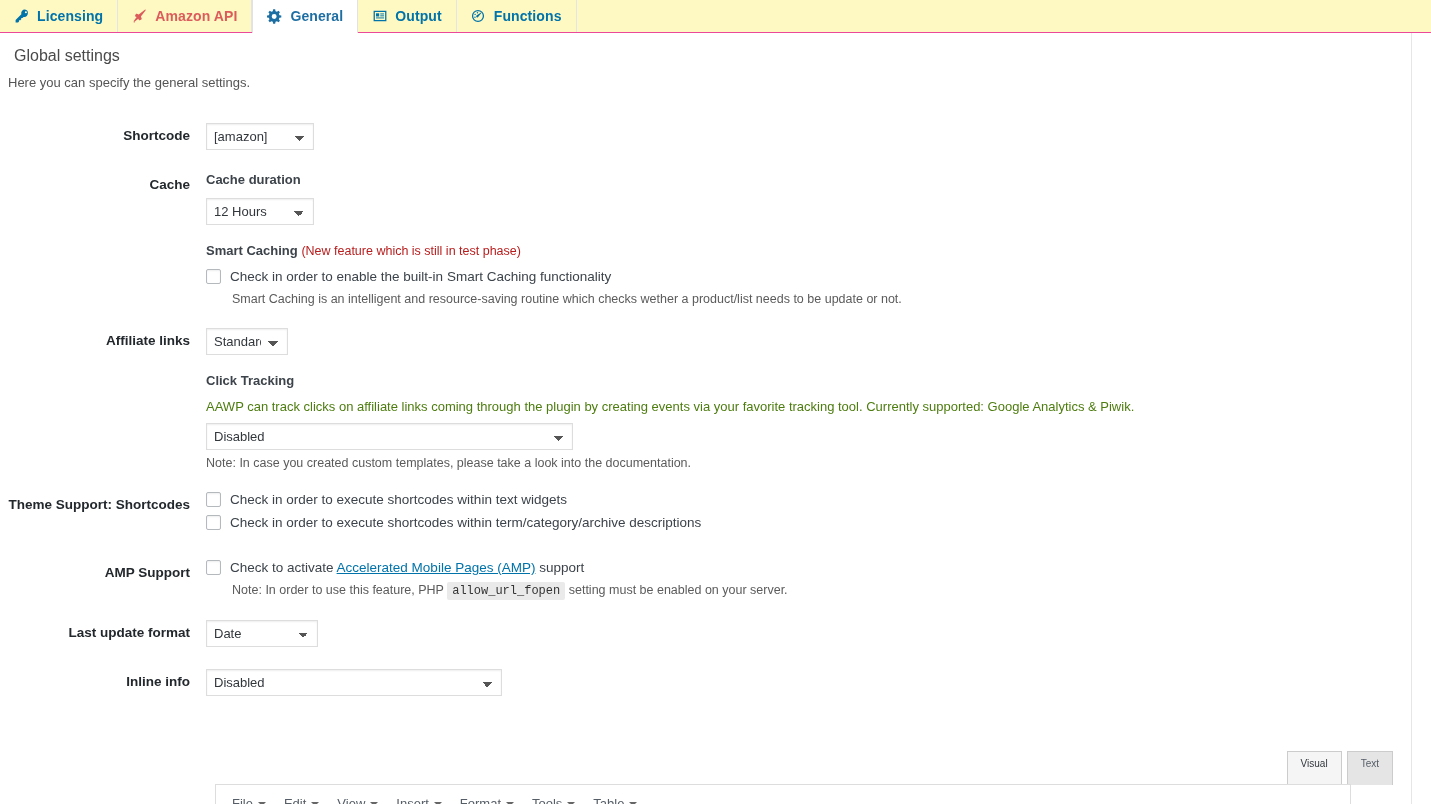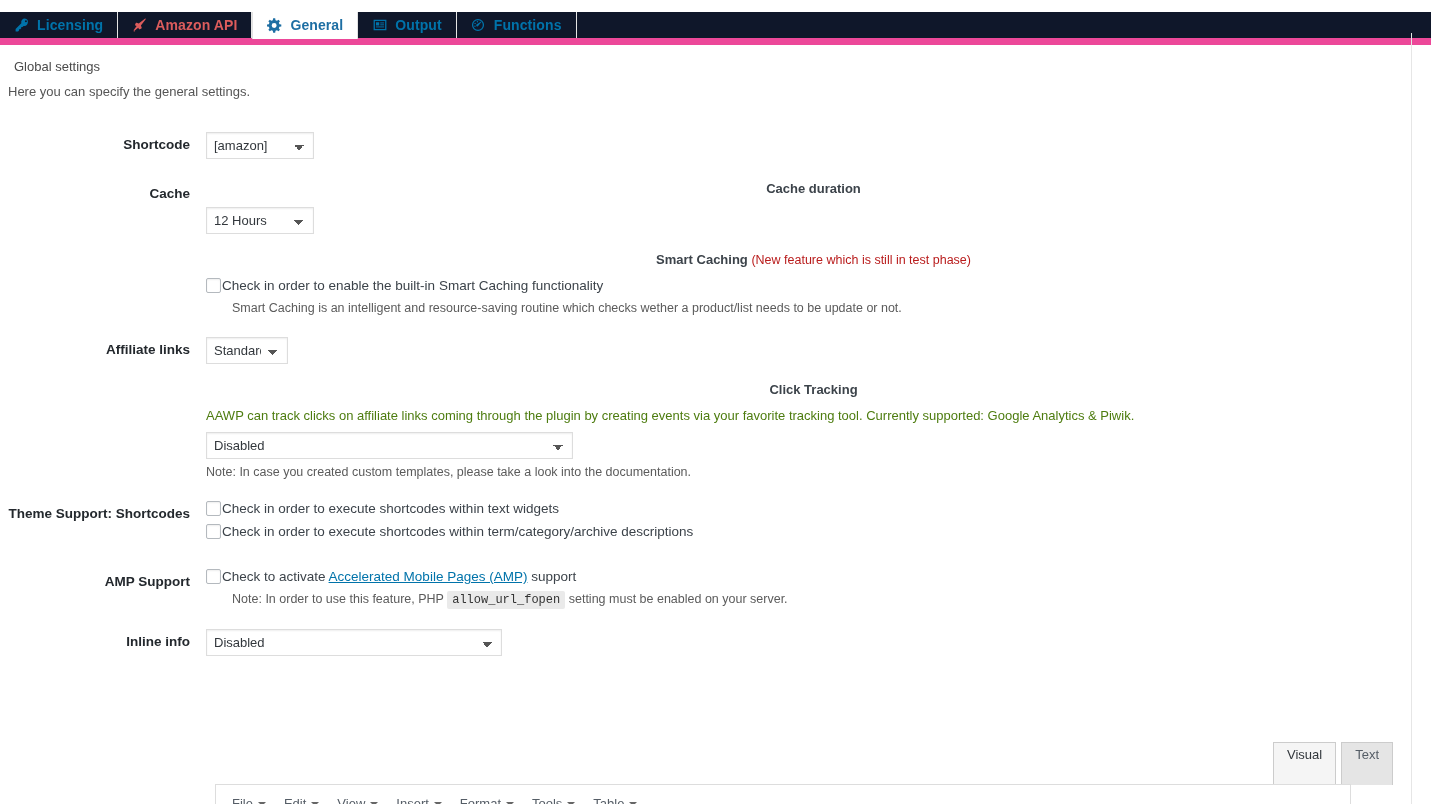--- a/index.html
+++ b/index.html
@@ -13,26 +13,25 @@
     overflow: hidden;
     font-family: "Liberation Sans", sans-serif;
     font-size: 13px;
     color: #444;
     position: relative;
   }
 
   
   .tab-bar {
     height: 33px;
-    background: #0f172a;
-    border-bottom: 7px solid #ec4899;
+    background: #fef9c3;
+    border-bottom: 1px solid #ec4899;
     display: flex;
     align-items: stretch;
     box-sizing: border-box;
-    margin-top: 12px;
   }
   .tab {
     display: flex;
     align-items: center;
     gap: 7px;
     padding: 0 14px 0 13px;
     font-size: 14px;
     font-weight: bold;
     color: #0073aa;
     cursor: pointer;
@@ -61,21 +60,21 @@
     justify-content: center;
     flex: none;
   }
   .tab .ico svg { display: block; }
 
   
   .content {
     padding: 14px 0 0 0;
   }
   .page-subtitle {
-    font-size: 13px;
+    font-size: 16px;
     color: #4a4a4a;
     padding-left: 14px;
     margin: 0 0 10px 0;
     font-weight: normal;
   }
   .page-desc {
     font-size: 13px;
     color: #555;
     padding-left: 8px;
     margin: 0 0 22px 0;
@@ -129,34 +128,33 @@
   select.w-std { width: 82px; }
   select.w-date { width: 112px; }
   select.w-lg  { width: 367px; }
   select.w-xl  { width: 296px; }
 
   .sub-label {
     font-size: 13px;
     font-weight: bold;
     color: #3c434a;
     margin: 0 0 11px 0;
-    text-align: center;
   }
   .section-gap { height: 18px; }
 
   .note-red {
     color: #b91c1c;
     font-weight: normal;
     font-size: 12.5px;
   }
 
   .check-row {
     display: flex;
     align-items: center;
-    gap: 1px;
+    gap: 9px;
     margin: 0 0 8px 0;
   }
   .cb {
     width: 15px;
     height: 15px;
     border: 1px solid #b4b9be;
     background: #fff;
     box-shadow: inset 0 1px 2px rgba(0,0,0,.07);
     border-radius: 2px;
     flex: none;
@@ -201,31 +199,31 @@
   }
   .editor-tabs {
     position: absolute;
     right: 0;
     top: 0;
     display: flex;
     align-items: flex-end;
     height: 27px;
   }
   .ed-tab {
-    font-size: 13px;
+    font-size: 10px;
     color: #555d66;
     background: #e5e5e5;
     border: 1px solid #ccc;
     border-bottom: none;
     padding: 4px 13px 5px 13px;
     margin-left: 5px;
     cursor: pointer;
     line-height: 16px;
     box-sizing: border-box;
-    height: 43px;
+    height: 34px;
     text-align: center;
   }
   .ed-tab.active {
     background: #f5f5f5;
     border-color: #ccc;
     color: #32373c;
   }
   .editor-box {
     position: absolute;
     left: 0;
@@ -418,20 +416,28 @@
           </div>
           <div class="desc-text tight">
             <span>Note:</span>
             <span>In order to use this feature, PHP</span>
             <code class="php-code">allow_url_fopen</code>
             <span>setting must be enabled on your server.</span>
           </div>
         </td>
       </tr>
 
+      <tr>
+        <th>Last update format</th>
+        <td>
+          <select class="wp-select w-date">
+            <option>Date</option>
+          </select>
+        </td>
+      </tr>
 
       <tr>
         <th>Inline info</th>
         <td>
           <select class="wp-select w-xl">
             <option>Disabled</option>
           </select>
         </td>
       </tr>
 

